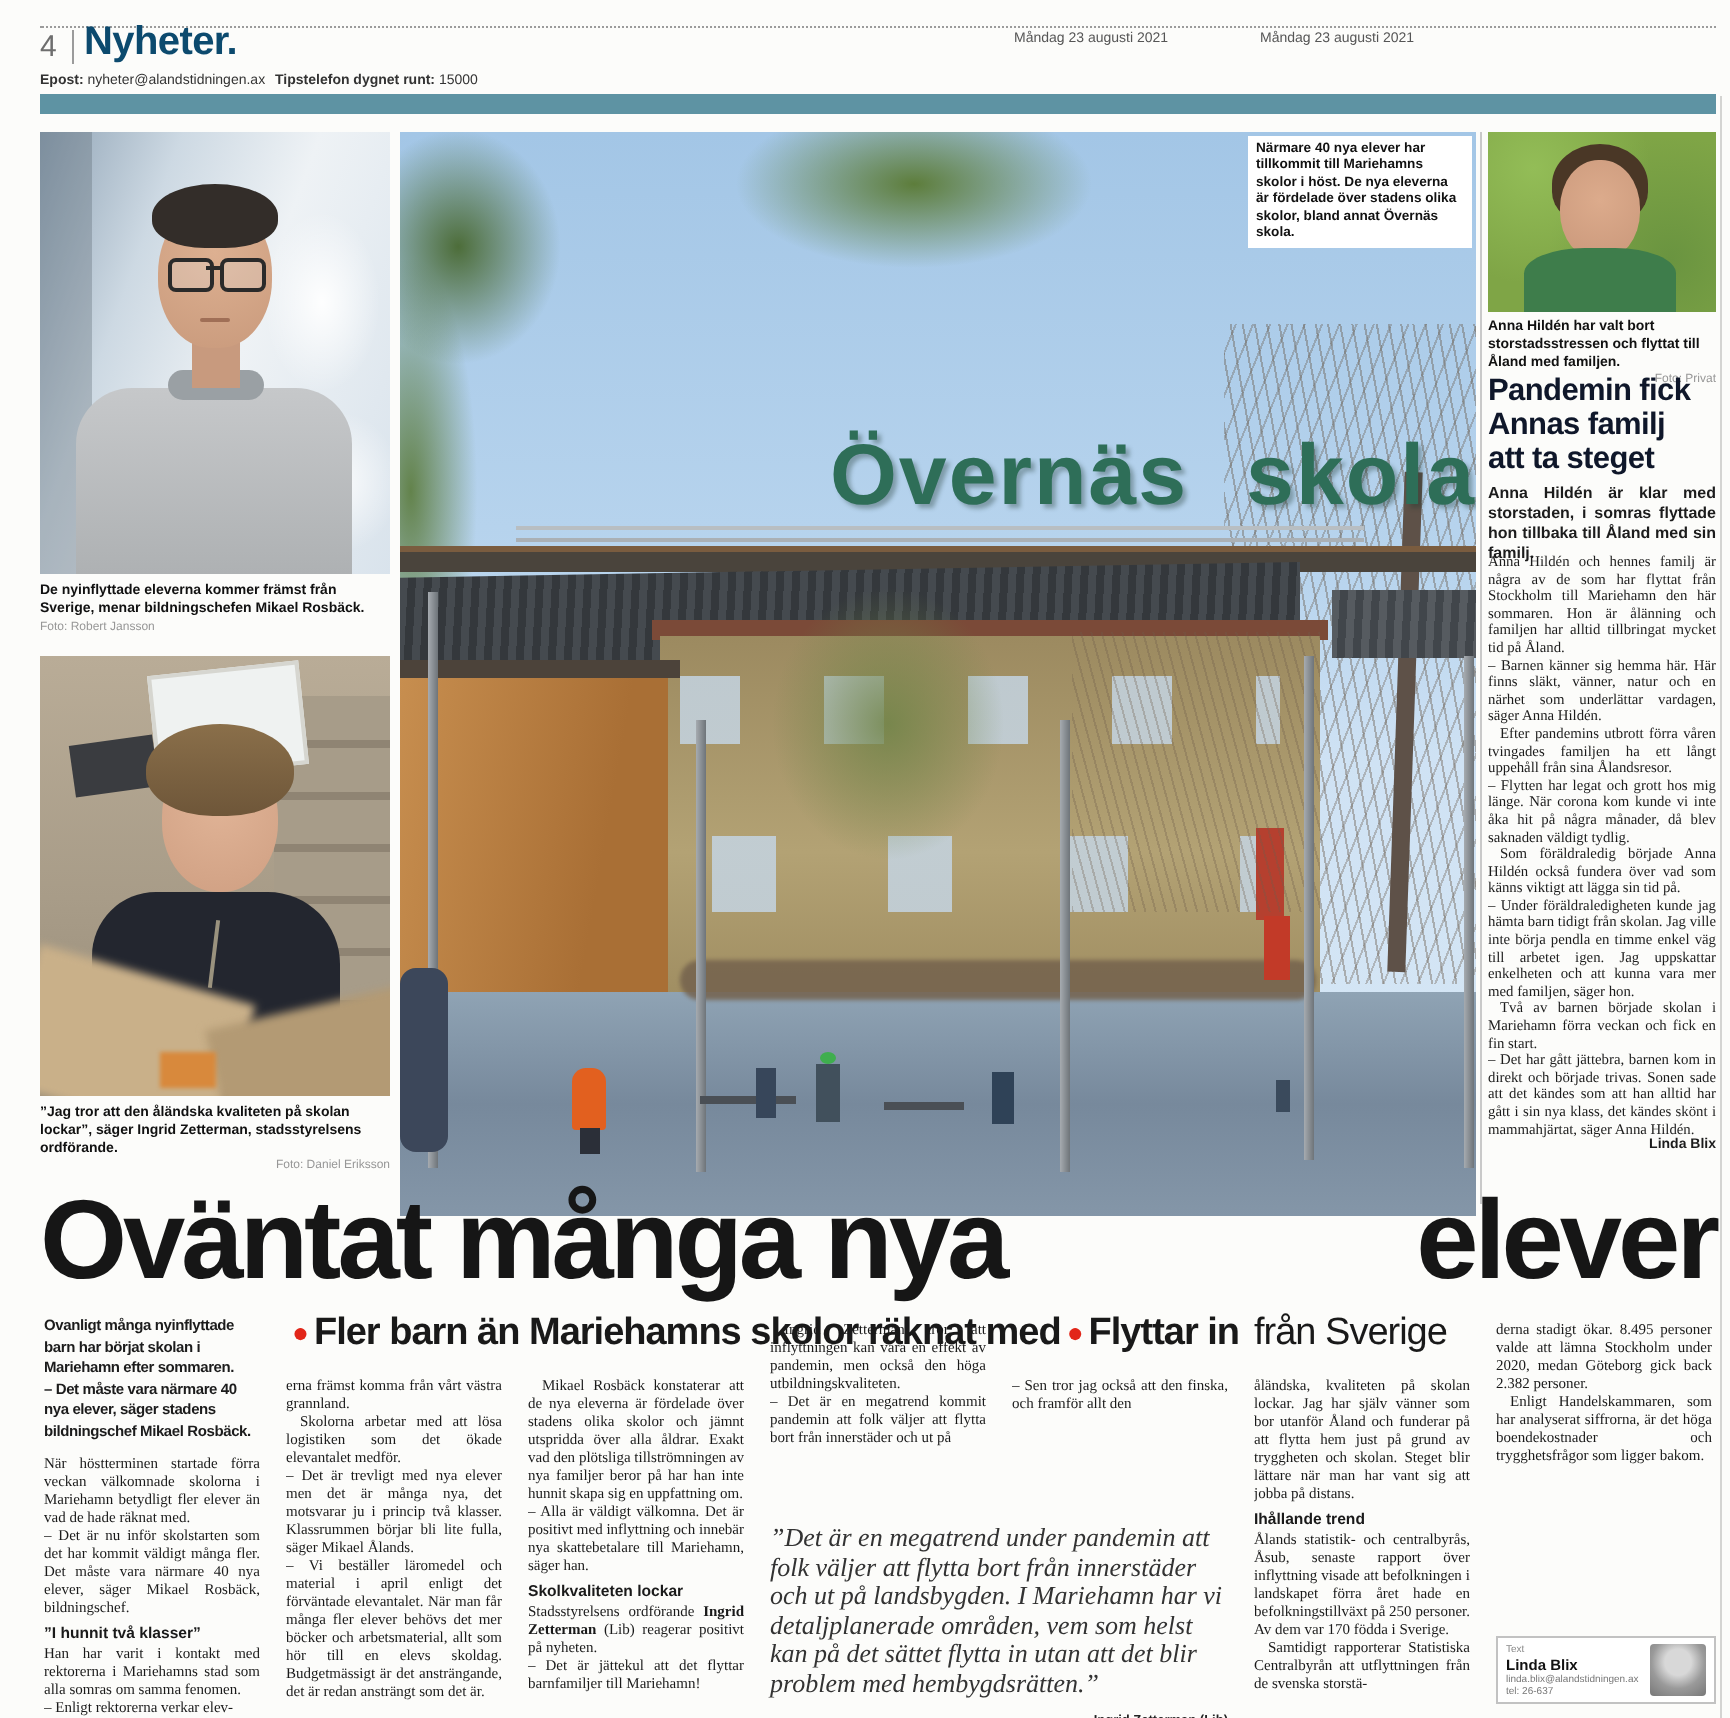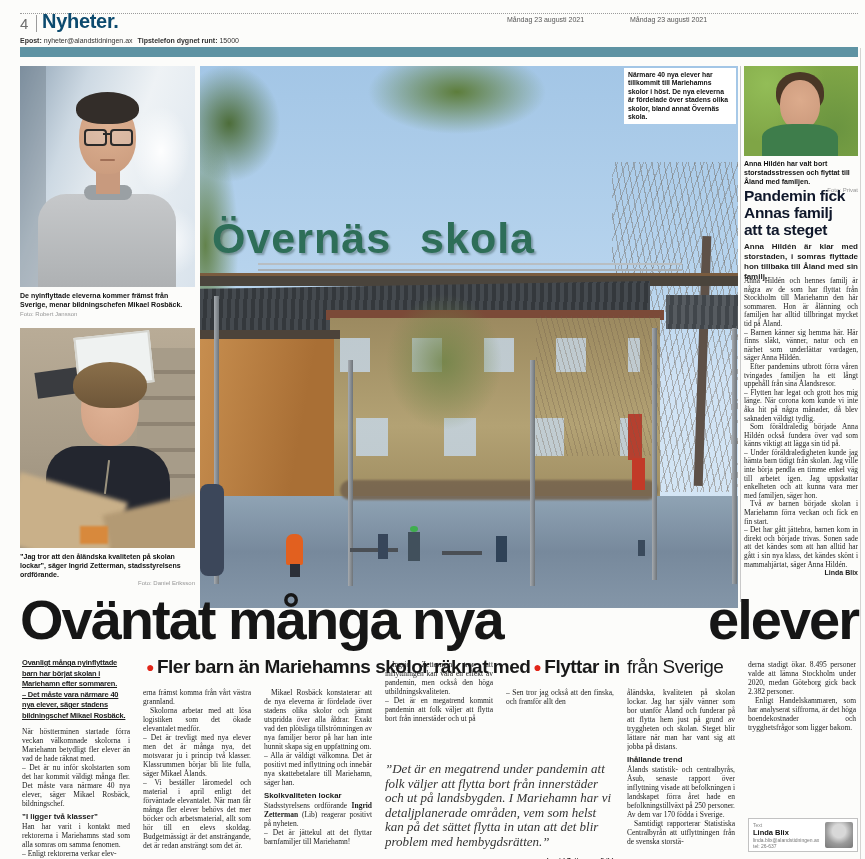--- a/index.html
+++ b/index.html
@@ -74,23 +74,23 @@
   .sc-pine{left:-42px;top:-24px;width:158px;height:370px;
       background:radial-gradient(closest-side at 45% 22%,rgba(72,104,48,.95),rgba(72,104,48,0) 72%),
                  radial-gradient(closest-side at 30% 55%,rgba(90,122,58,.9),rgba(90,122,58,0) 70%),
                  radial-gradient(closest-side at 60% 80%,rgba(70,96,46,.85),rgba(70,96,46,0) 70%);}
   .sc-foliage{left:168px;top:-16px;width:178px;height:84px;border-radius:50%;
       background:radial-gradient(closest-side,#5d7d3b,rgba(93,125,59,0));}
   .sc-bare{right:-6px;top:96px;width:132px;height:330px;opacity:.85;
       background:repeating-linear-gradient(80deg,rgba(101,84,66,.45) 0 1px,transparent 1px 6px),
                  repeating-linear-gradient(-68deg,rgba(101,84,66,.38) 0 1px,transparent 1px 8px);}
   .sc-trunk{left:498px;top:170px;width:9px;height:250px;background:#5e5148;transform:rotate(2deg);}
-  .sc-sign{left:0;top:148px;width:100%;text-align:left;font-weight:bold;font-size:43px;
+  .sc-sign{left:0;top:148px;width:100%;text-align:right;font-weight:bold;font-size:43px;
       letter-spacing:1px;word-spacing:16px;color:var(--sign-green);
-      text-shadow:2px 2px 2px rgba(30,55,45,.35);margin-left:12px;}
+      text-shadow:2px 2px 2px rgba(30,55,45,.35);}
   .sc-rail1{left:58px;top:197px;width:424px;height:2px;background:#b8bec2;}
   .sc-rail2{left:58px;top:203px;width:424px;height:2px;background:#aab0b5;}
   .sc-roof{left:0;top:207px;width:100%;height:13px;background:linear-gradient(180deg,#7a5c3f 0 3px,#4a443c 3px 100%);}
   .sc-canopy{left:-8px;top:219px;width:458px;height:76px;transform:skewY(-1deg);
       background:repeating-linear-gradient(93deg,#454a4f 0 4px,#34383c 4px 8px);border-bottom:2px solid #23262a;}
   .sc-canopy-r{left:466px;top:229px;width:84px;height:34px;
       background:repeating-linear-gradient(93deg,#565b60 0 4px,#41464b 4px 8px);}
   .sc-bldg{left:130px;top:252px;width:330px;height:180px;background:linear-gradient(180deg,#9c8a60,#b3a274 60%,#a08e62);}
   .sc-bldg-roof{left:126px;top:244px;width:338px;height:10px;background:#7b4a38;}
   .sc-win1{left:140px;top:272px;width:300px;height:34px;
@@ -147,21 +147,21 @@
   .sb-byline{font-weight:bold;font-size:7px;text-align:right;font-family:"Liberation Sans",sans-serif;}
 
   
   .headline-row{left:20px;top:594px;width:838px;display:flex;justify-content:space-between;}
   .headline-row span{font-size:56px;line-height:52px;font-weight:800;letter-spacing:-2px;color:var(--headline);}
   .subline{left:143px;top:656px;width:592px;height:26px;font-size:19px;letter-spacing:-.5px;color:#191919;white-space:nowrap;}
   .subline .seg-bold{font-weight:600;}
   .subline .dot{color:var(--accent-red);font-size:14px;vertical-align:1px;margin:0 3px;}
   .subline .seg-light{position:absolute;left:484px;top:0;font-weight:400;}
   .col{width:108px;}
-  .intro-bold{font-size:7.5px;line-height:10.5px;font-weight:bold;letter-spacing:-.2px;margin-bottom:6px;text-decoration:underline;}
+  .intro-bold{font-size:7.5px;line-height:10.5px;font-weight:bold;letter-spacing:-.2px;margin-bottom:6px;}
   .intro-bold p{margin:0;}
   .pullquote{font-family:"Liberation Serif",serif;font-style:italic;font-size:13px;
              line-height:14.6px;color:#333;}
   .pq-attr{font-family:"Liberation Sans",sans-serif;font-style:normal;font-weight:bold;
            font-size:6.5px;color:#222;text-align:right;margin-top:4px;}
   .byline-box{border:1px solid #c2c2c2;background:#fff;display:flex;justify-content:space-between;
               padding:3px 4px;box-sizing:border-box;}
   .bb-label{font-size:5px;color:#888;}
   .bb-name{font-size:7.5px;font-weight:bold;color:#111;}
   .bb-mail,.bb-tel{font-size:5px;color:#777;}
@@ -306,21 +306,21 @@
   </div>
 
   <div class="abs col" style="left:22px;top:658px;height:201px;overflow:hidden;">
     <div class="intro-bold">
       <p>Ovanligt många nyinflyttade barn har börjat skolan i Mariehamn efter sommaren.</p>
       <p>– Det måste vara närmare 40 nya elever, säger stadens bildningschef Mikael Rosbäck.</p>
     </div>
     <div class="bodytext">
       <p>När höstterminen startade förra veckan välkomnade skolorna i Mariehamn betydligt fler elever än vad de hade räknat med.</p>
       <p>– Det är nu inför skolstarten som det har kommit väldigt många fler. Det måste vara närmare 40 nya elever, säger Mikael Rosbäck, bildningschef.</p>
-      <div class="subhead-sm">”I ligger två klasser”</div>
+      <div class="subhead-sm">”I hunnit två klasser”</div>
       <p>Han har varit i kontakt med rektorerna i Mariehamns stad som alla somras om samma fenomen.</p>
       <p>– Enligt rektorerna verkar elev-</p>
     </div>
   </div>
 
   <div class="abs col bodytext" style="left:143px;top:688px;height:171px;">
     <p>erna främst komma från vårt västra grannland.</p>
     <p class="ind">Skolorna arbetar med att lösa logistiken som det ökade elevantalet medför.</p>
     <p>– Det är trevligt med nya elever men det är många nya, det motsvarar ju i princip två klasser. Klassrummen börjar bli lite fulla, säger Mikael Ålands.</p>
     <p>– Vi beställer läromedel och material i april enligt det förväntade elevantalet. När man får många fler elever behövs det mer böcker och arbetsmaterial, allt som hör till en elevs skoldag. Budgetmässigt är det ansträngande, det är redan ansträngt som det är.</p>

